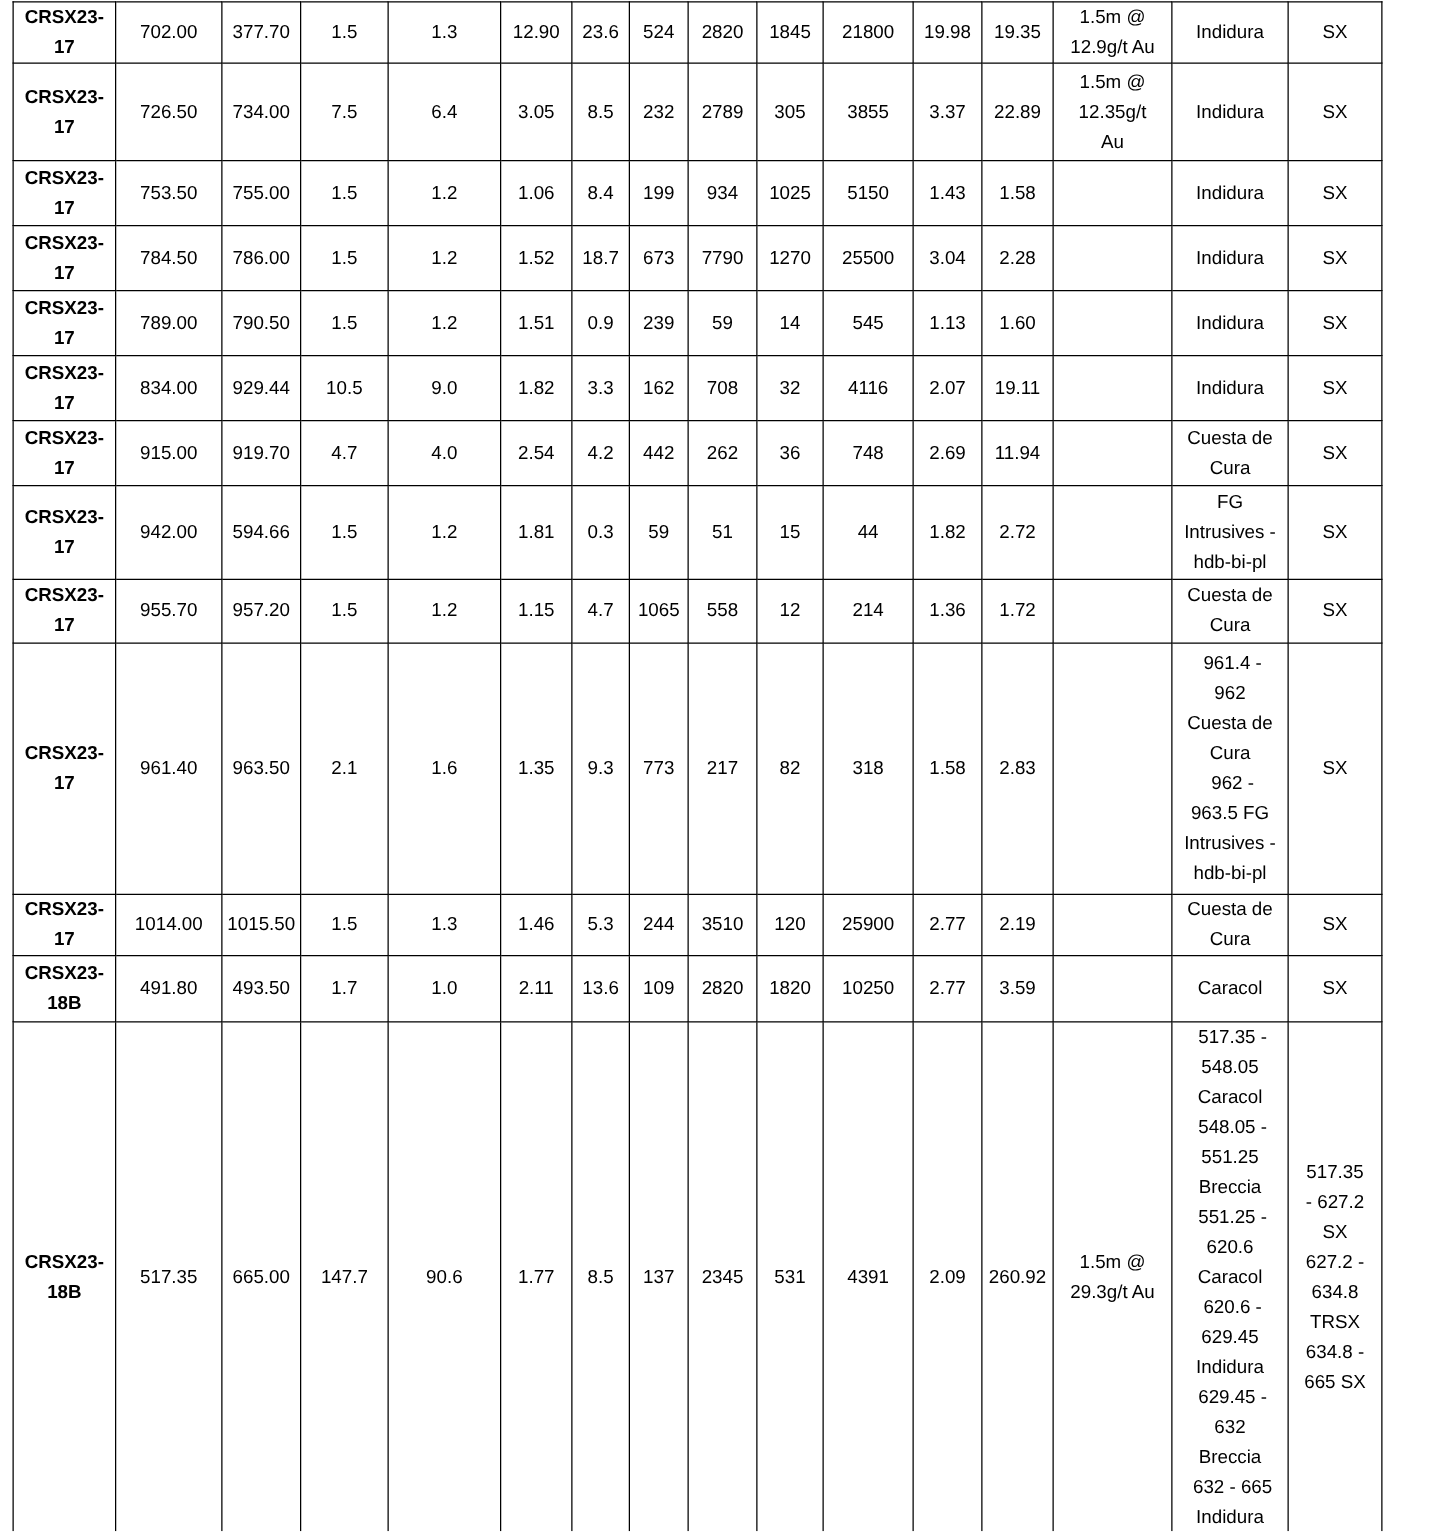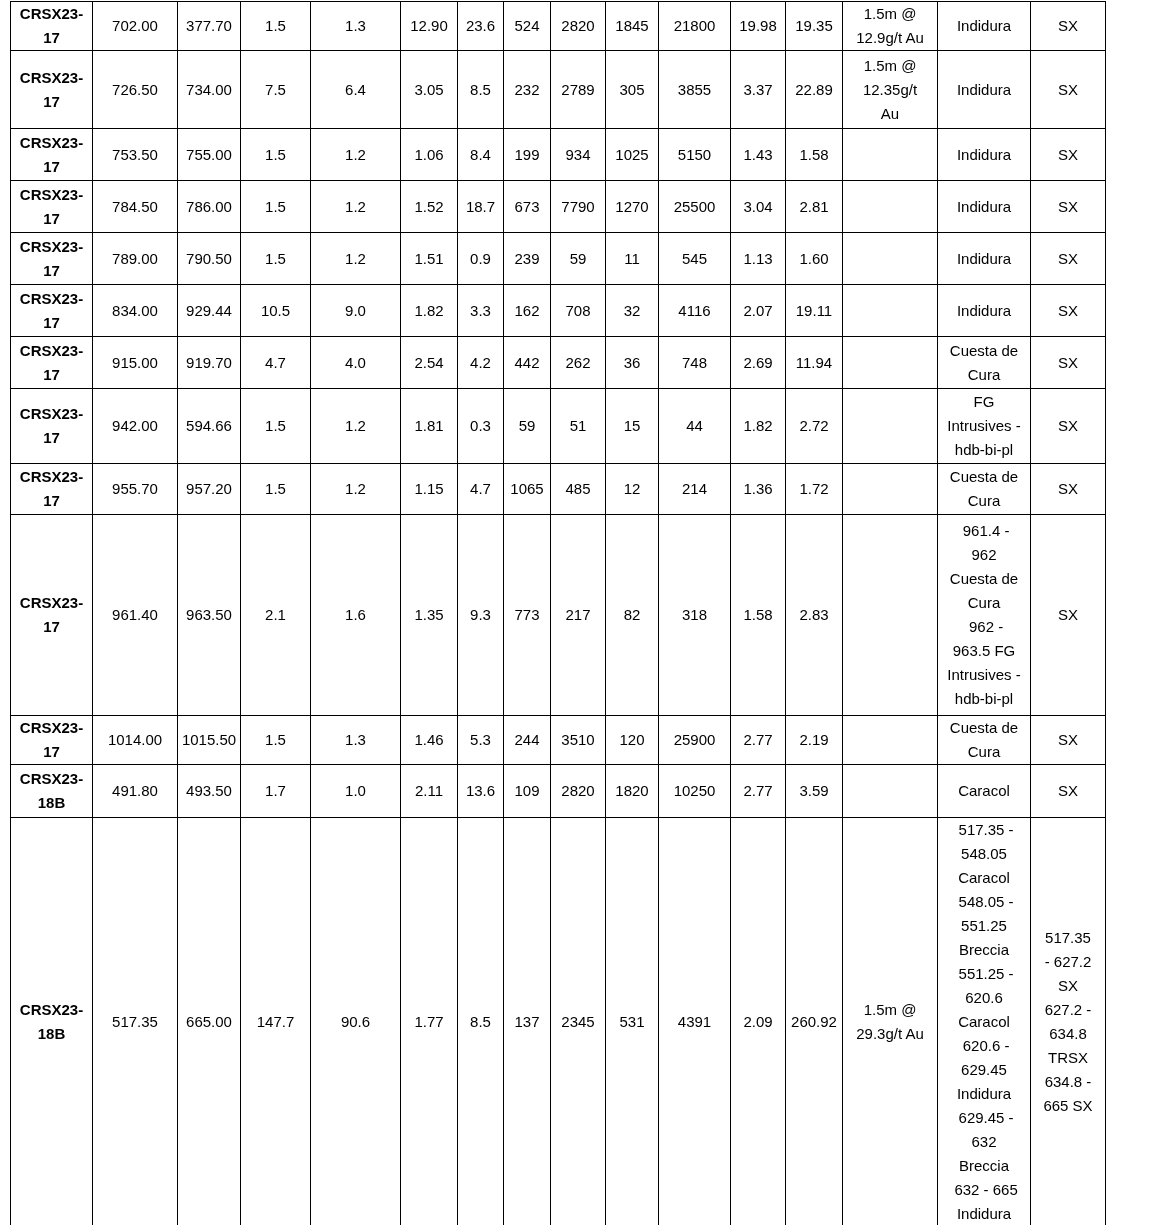--- a/index.html
+++ b/index.html
@@ -134,36 +134,36 @@
           <td class="num">786.00</td>
           <td class="num">1.5</td>
           <td class="num">1.2</td>
           <td class="num">1.52</td>
           <td class="num">18.7</td>
           <td class="num">673</td>
           <td class="num">7790</td>
           <td class="num">1270</td>
           <td class="num">25500</td>
           <td class="num">3.04</td>
-          <td class="num">2.81</td>
+          <td class="num">2.28</td>
           <td class="note"></td>
           <td class="lith">Indidura</td>
           <td class="zone">SX</td>
         </tr>
         <tr style="height: 52px;">
           <td class="hole">CRSX23-17</td>
           <td class="num">789.00</td>
           <td class="num">790.50</td>
           <td class="num">1.5</td>
           <td class="num">1.2</td>
           <td class="num">1.51</td>
           <td class="num">0.9</td>
           <td class="num">239</td>
           <td class="num">59</td>
-          <td class="num">11</td>
+          <td class="num">14</td>
           <td class="num">545</td>
           <td class="num">1.13</td>
           <td class="num">1.60</td>
           <td class="note"></td>
           <td class="lith">Indidura</td>
           <td class="zone">SX</td>
         </tr>
         <tr style="height: 52px;">
           <td class="hole">CRSX23-17</td>
           <td class="num">834.00</td>
@@ -223,21 +223,21 @@
         </tr>
         <tr style="height: 51px;">
           <td class="hole">CRSX23-17</td>
           <td class="num">955.70</td>
           <td class="num">957.20</td>
           <td class="num">1.5</td>
           <td class="num">1.2</td>
           <td class="num">1.15</td>
           <td class="num">4.7</td>
           <td class="num">1065</td>
-          <td class="num">485</td>
+          <td class="num">558</td>
           <td class="num">12</td>
           <td class="num">214</td>
           <td class="num">1.36</td>
           <td class="num">1.72</td>
           <td class="note"></td>
           <td class="lith">Cuesta de
 Cura</td>
           <td class="zone">SX</td>
         </tr>
         <tr style="height: 201px;">

